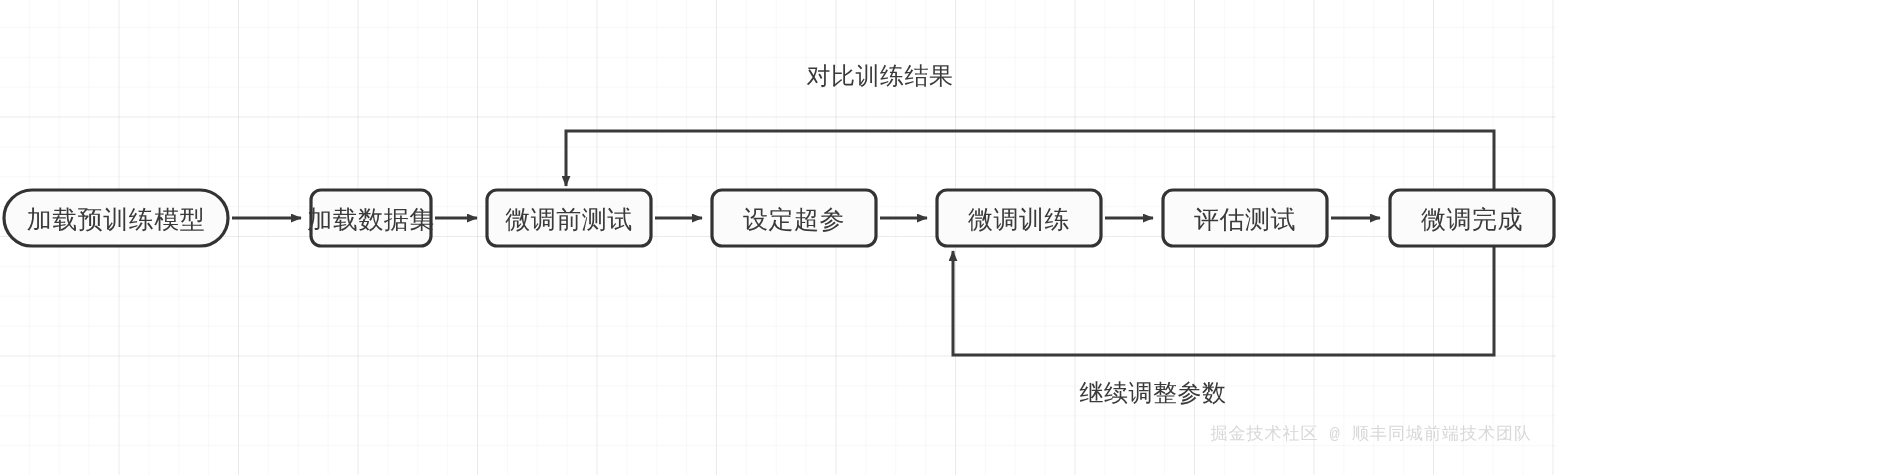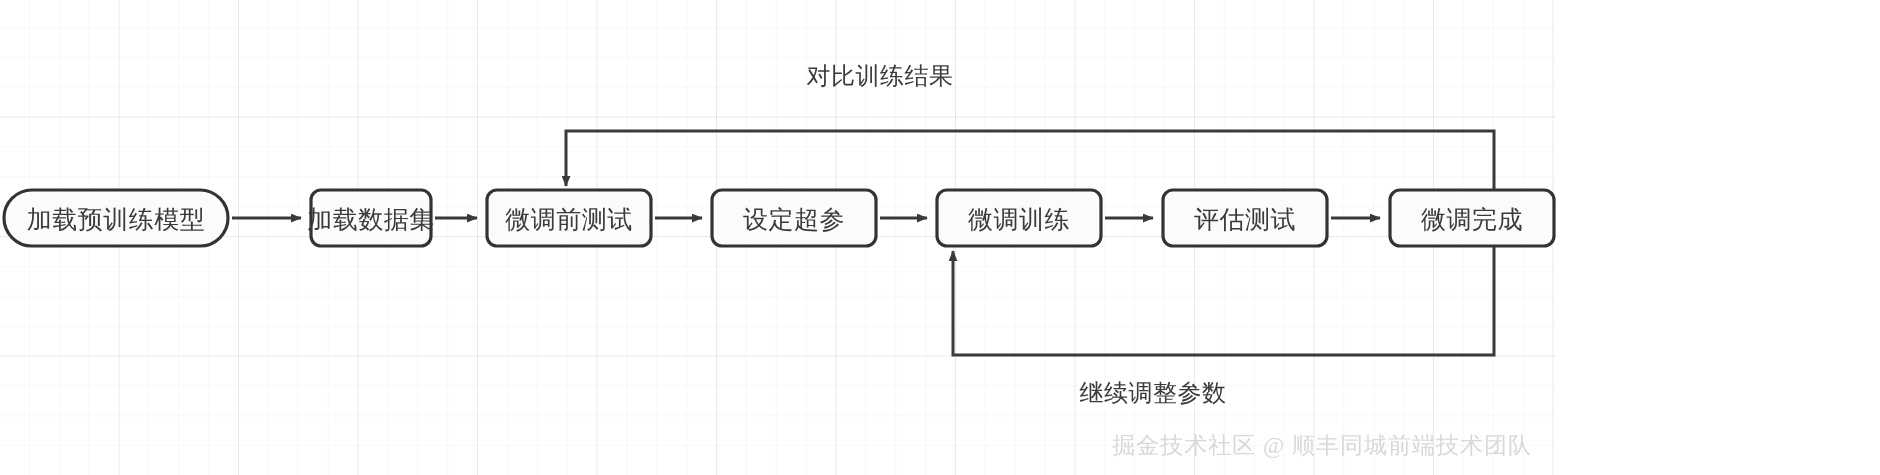--- a/index.html
+++ b/index.html
@@ -62,23 +62,23 @@
     font-family: "Liberation Sans", "DejaVu Sans", sans-serif;
     font-size: 24px;
     fill: #3a3a3a;
     text-anchor: middle;
     dominant-baseline: central;
     letter-spacing: 0.5px;
   }
   .watermark {
     position: absolute;
     right: 24px;
-    bottom: 14px;
-    font-family: Liberation Serif, serif;
-    font-size: 23px;
+    bottom: 30px;
+    font-family: Liberation Mono, monospace;
+    font-size: 17px;
     color: #d8d8d8;
     letter-spacing: 1px;
     white-space: nowrap;
     user-select: none;
   }
 </style>
 </head>
 <body>
 
 <div id="canvas">

